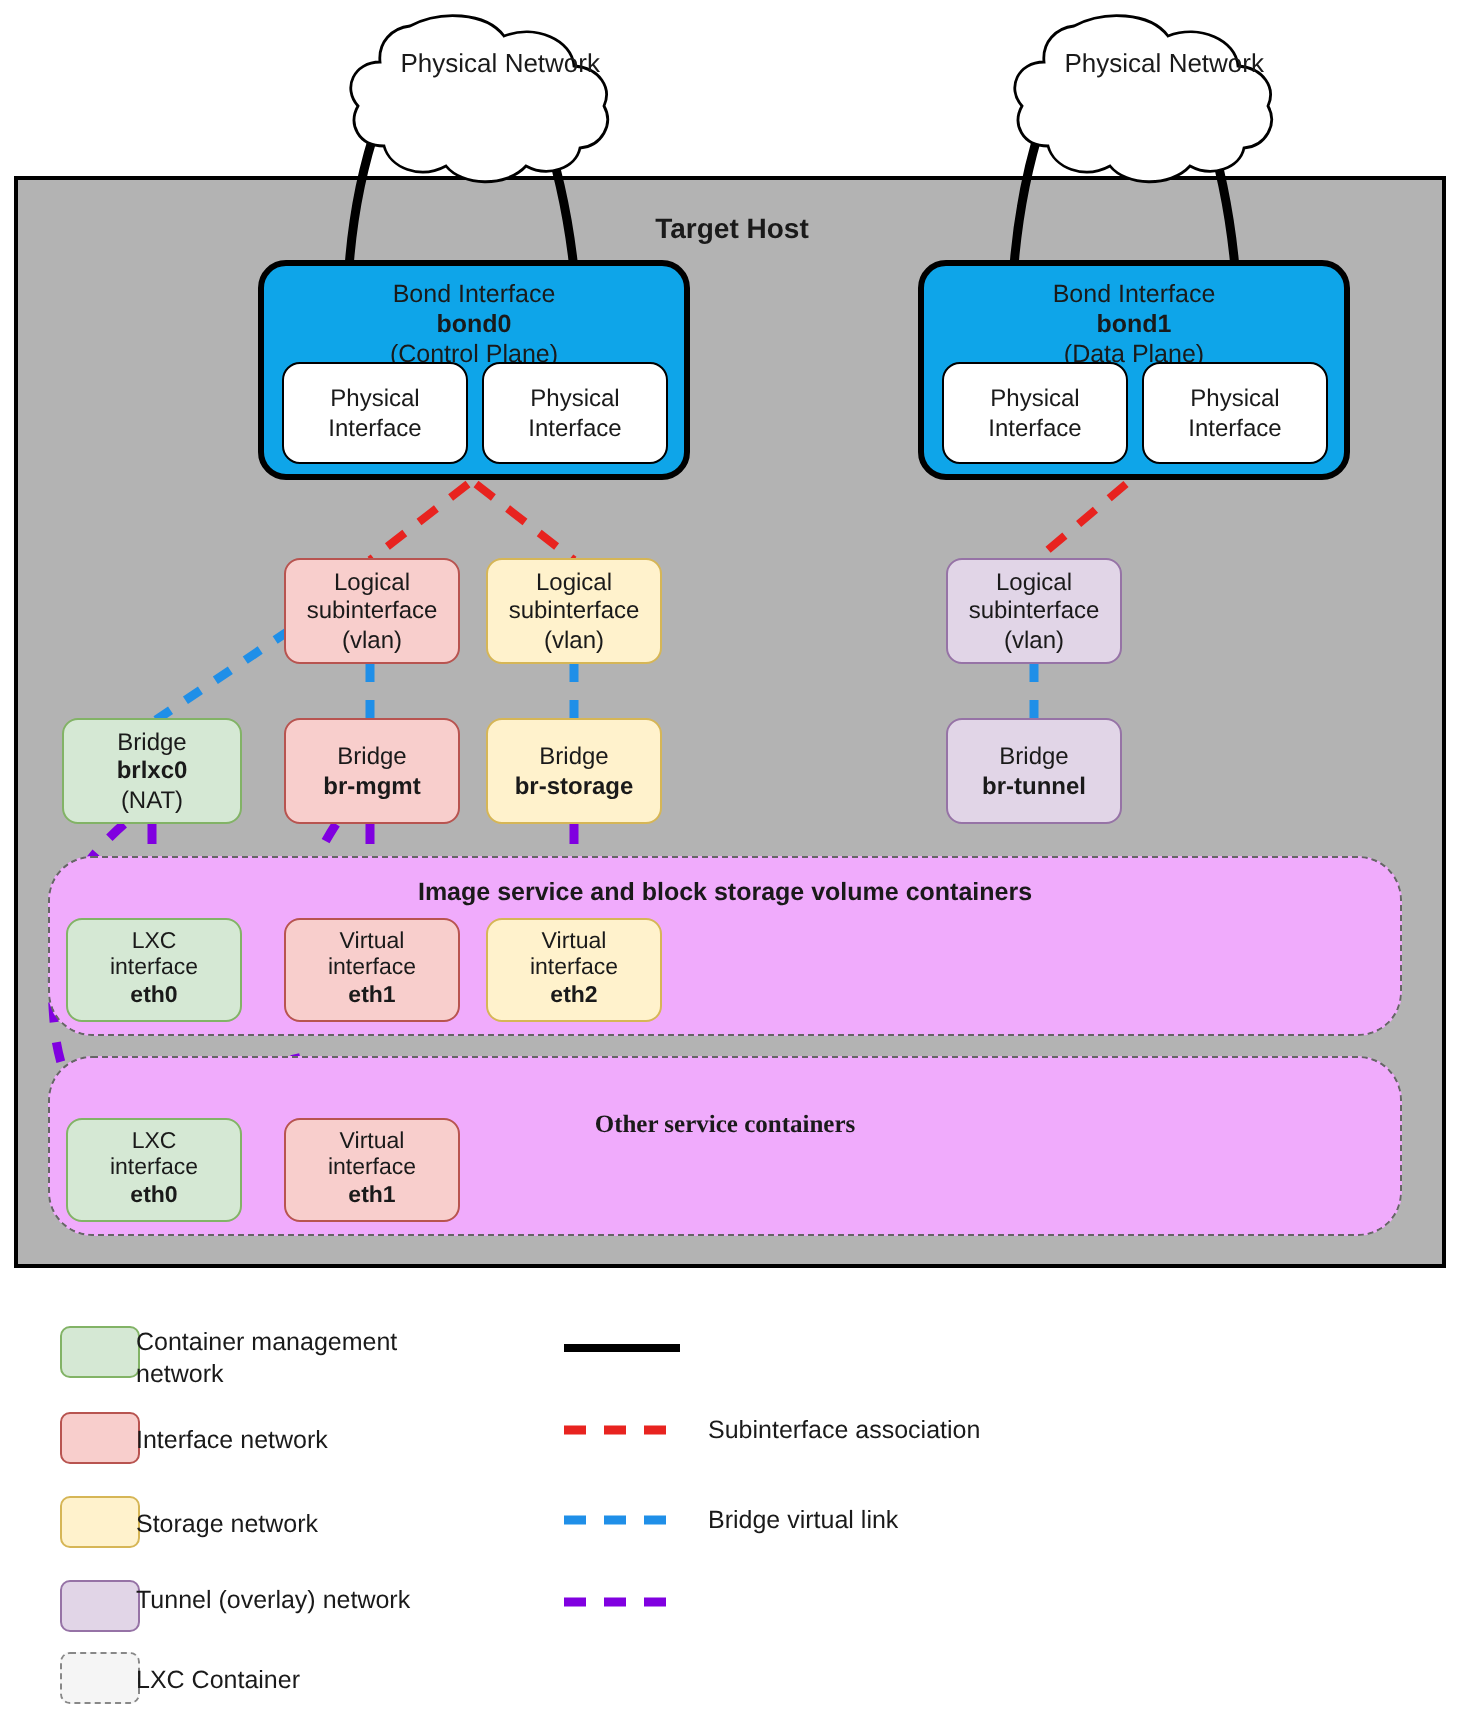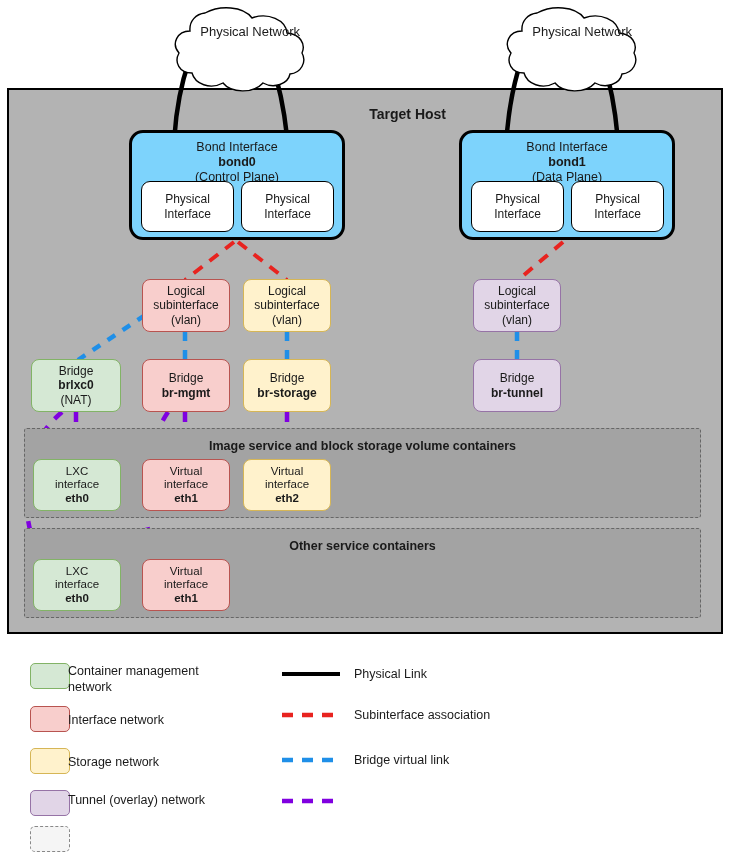--- a/index.html
+++ b/index.html
@@ -7,29 +7,29 @@
        font-family:"Liberation Sans", sans-serif;color:#1a1a1a;}
   #stage{position:absolute;left:0;top:0;width:732px;height:856px;}
   svg.layer{position:absolute;left:0;top:0;width:732px;height:856px;pointer-events:none;}
   .node{position:absolute;box-sizing:border-box;border-radius:8px;
         display:flex;flex-direction:column;align-items:center;justify-content:center;
         text-align:center;line-height:1.18;}
   .node .ln{display:block;}
   .node .ln.b{font-weight:bold;}
   .cloud-lbl{position:absolute;text-align:right;font-size:13px;line-height:1.2;}
   .host-panel{position:absolute;background:#b3b3b3;border:2px solid #000;box-sizing:border-box;}
-  .host-title{position:absolute;font-weight:bold;font-size:14px;text-align:right;}
-  .white-box{background:#7dd3fc;border:3px solid #000;border-radius:14px;align-items:center;}
+  .host-title{position:absolute;font-weight:bold;font-size:14px;text-align:center;}
+  .white-box{background:#0ea5e9;border:3px solid #000;border-radius:14px;align-items:center;}
   .white-sub{background:#ffffff;border:1.6px solid #000;border-radius:9px;}
   .grn{background:#d5e8d4;border:1.6px solid #82b366;}
   .red{background:#f8cecc;border:1.6px solid #b85450;}
   .ylw{background:#fff2cc;border:1.6px solid #d6b656;}
   .pur{background:#e1d5e7;border:1.6px solid #9673a6;}
-  .container-box{position:absolute;background:#a3a3a3;border:1.5px dashed #666;
-                 border-radius:3px;box-sizing:border-box;}
+  .container-box{position:absolute;background:#f0abfc;border:1.5px dashed #666;
+                 border-radius:22px;box-sizing:border-box;}
   .container-title{position:absolute;font-weight:bold;font-size:12.5px;text-align:center;width:100%;}
   .legend{position:absolute;}
   .lg-swatch{position:absolute;width:40px;height:26px;border-radius:5px;box-sizing:border-box;}
   .lg-swatch.lxc{background:#f5f5f5;border:1.5px dashed #888;}
   .lg-text{position:absolute;font-size:12.5px;line-height:1.25;}
 </style>
 </head>
 <body>
 
 <div id="stage">
@@ -180,21 +180,21 @@
     <span class="ln">interface</span>
     <span class="ln b">eth1</span>
   </div>
   <div class="node ylw" style="left:243px;top:459px;width:88px;height:52px;font-size:11.5px;">
     <span class="ln">Virtual</span>
     <span class="ln">interface</span>
     <span class="ln b">eth2</span>
   </div>
 
   <div class="container-box" style="left:24px;top:528px;width:677px;height:90px;">
-    <div class="container-title" style="left:0;top:10px;">Other service containers</div>
+    <div class="container-title" style="left:0;top:26px;font-family:Liberation Serif, serif;">Other service containers</div>
   </div>
   <div class="node grn" style="left:33px;top:559px;width:88px;height:52px;font-size:11.5px;">
     <span class="ln">LXC</span>
     <span class="ln">interface</span>
     <span class="ln b">eth0</span>
   </div>
   <div class="node red" style="left:142px;top:559px;width:88px;height:52px;font-size:11.5px;">
     <span class="ln">Virtual</span>
     <span class="ln">interface</span>
     <span class="ln b">eth1</span>
@@ -208,26 +208,26 @@
     <div class="lg-swatch red" style="left:30px;top:706px;"></div>
     <div class="lg-text" style="left:68px;top:713px;width:180px;">Interface network</div>
 
     <div class="lg-swatch ylw" style="left:30px;top:748px;"></div>
     <div class="lg-text" style="left:68px;top:755px;width:180px;">Storage network</div>
 
     <div class="lg-swatch pur" style="left:30px;top:790px;"></div>
     <div class="lg-text" style="left:68px;top:793px;width:200px;">Tunnel (overlay) network</div>
 
     <div class="lg-swatch lxc" style="left:30px;top:826px;"></div>
+    <div class="lg-text" style="left:68px;top:833px;width:180px;">LXC Container</div>
 
     <svg class="layer">
       <line x1="282" y1="674" x2="340" y2="674" stroke="#000000" stroke-width="4"></line>
       <line x1="282" y1="715" x2="340" y2="715" stroke="#e8231f" stroke-width="4.5" stroke-dasharray="11,9"></line>
       <line x1="282" y1="760" x2="340" y2="760" stroke="#1f8fe8" stroke-width="4.5" stroke-dasharray="11,9"></line>
       <line x1="282" y1="801" x2="340" y2="801" stroke="#8000e0" stroke-width="4.5" stroke-dasharray="11,9"></line>
     </svg>
 
-    <div class="lg-text" style="left:354px;top:667px;width:220px;">Physical Link</div>
     <div class="lg-text" style="left:354px;top:708px;width:240px;">Subinterface association</div>
     <div class="lg-text" style="left:354px;top:753px;width:240px;">Bridge virtual link</div>
   </div>
 
 </div>
 
 </body></html>

